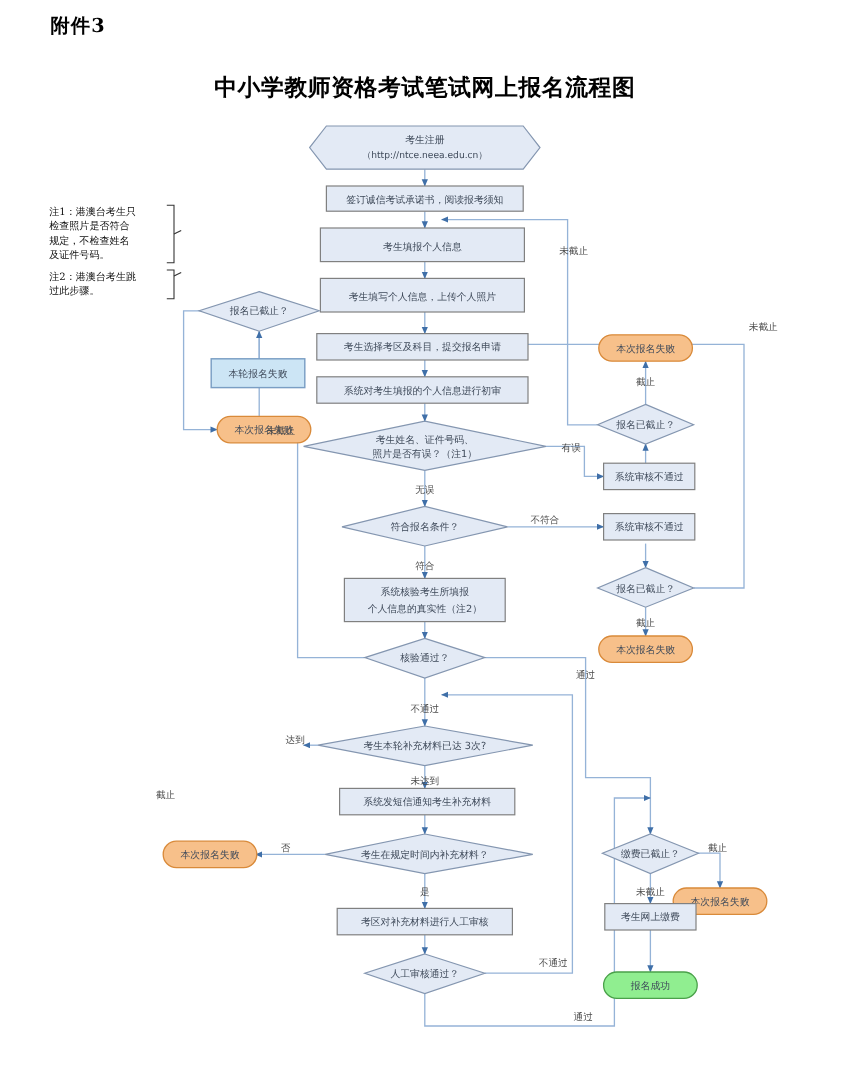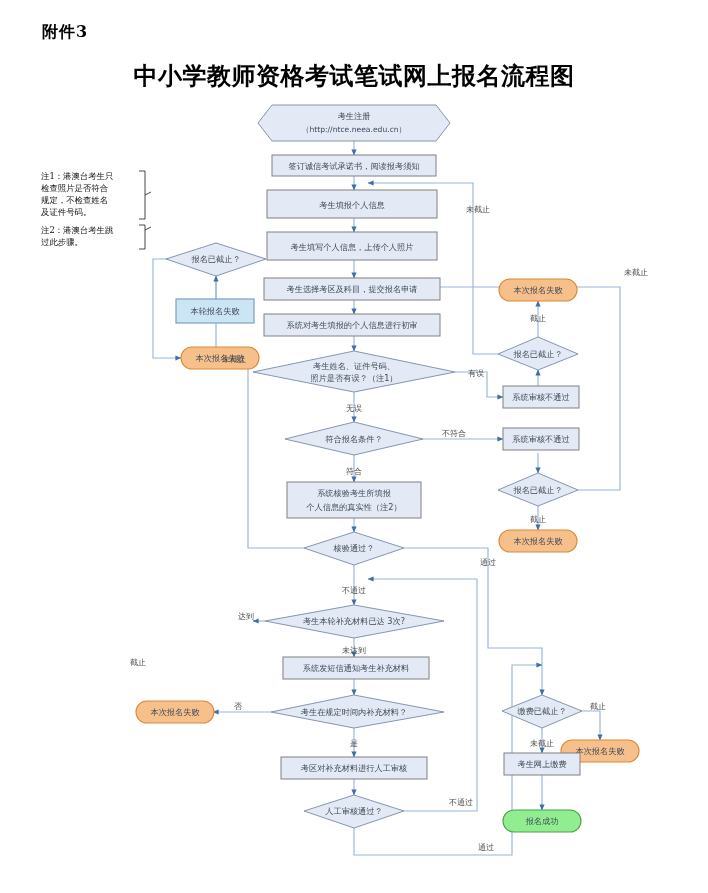--- a/index.html
+++ b/index.html
@@ -2,28 +2,28 @@
 <html><head>
 <meta charset="utf-8">
 <style>
   html,body{margin:0;padding:0;background:#ffffff;}
   body{
     width:708px;height:893px;
     font-family:"DejaVu Sans","Liberation Sans",sans-serif;
     position:relative;overflow:hidden;
   }
   #attachment-label{
-    position:absolute;left:42px;top:22px;
+    position:absolute;left:42px;top:12px;
     font-family:"DejaVu Serif","Liberation Serif",serif;
     font-weight:bold;font-size:16px;color:#000;letter-spacing:1px;
   }
   #doc-title{
     position:absolute;left:0;top:60px;width:708px;text-align:center;
     font-family:Liberation Sans, sans-serif;
-    font-weight:bold;font-size:24px;color:#000;letter-spacing:0.5px;
+    font-weight:bold;font-size:19px;color:#000;letter-spacing:0.5px;
   }
   #flow{position:absolute;left:0;top:95px;}
   .nd-text{font-family:"DejaVu Sans","Liberation Sans",sans-serif;font-size:8.2px;fill:#3f4a5a;}
   .nd-text-s{font-family:"DejaVu Sans","Liberation Sans",sans-serif;font-size:7.6px;fill:#3f4a5a;}
   .edge-label{font-family:"DejaVu Sans","Liberation Sans",sans-serif;font-size:8px;fill:#4a4a4a;}
   .note-text{font-family:"DejaVu Serif","Liberation Serif",serif;font-size:8.4px;fill:#111;}
 </style>
 </head>
 <body>
 

